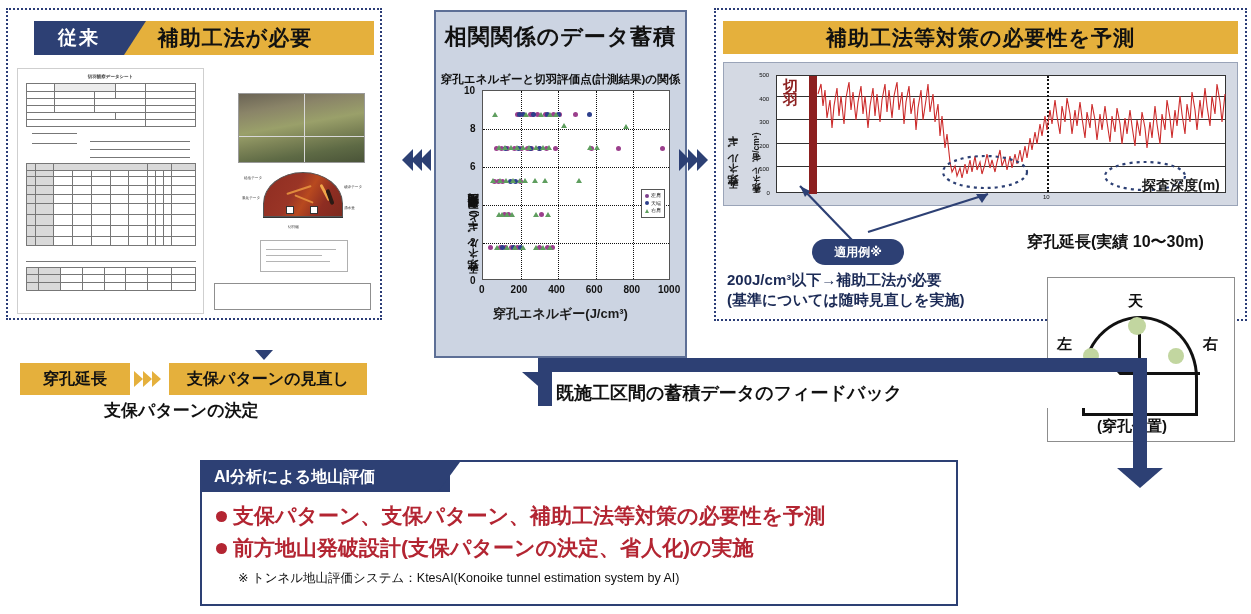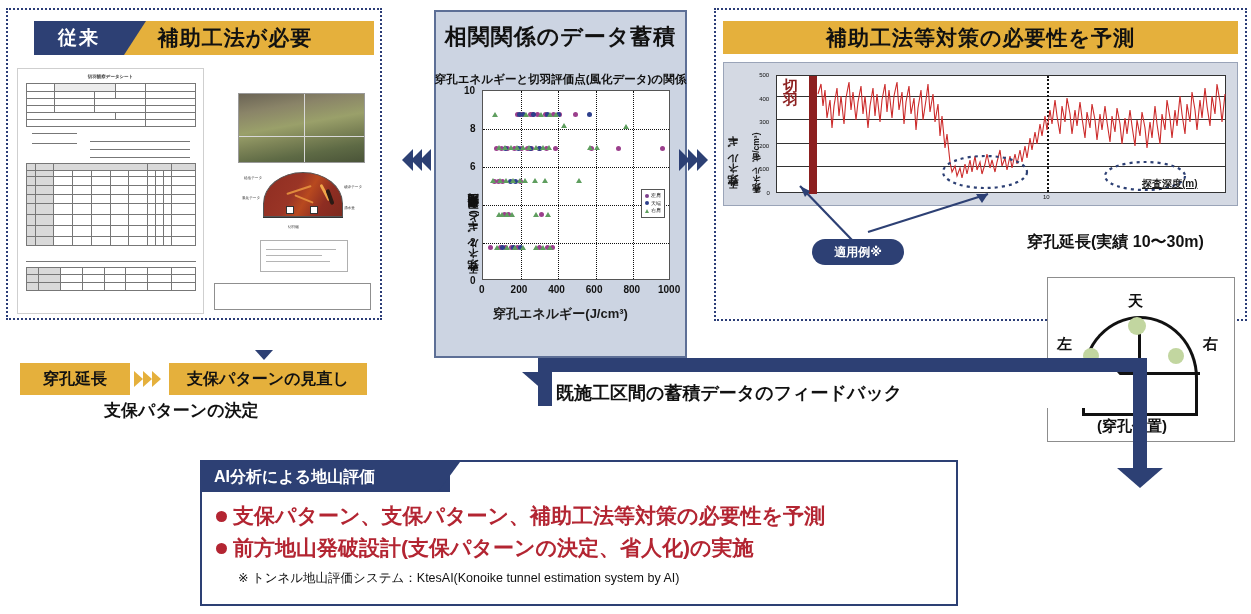--- a/index.html
+++ b/index.html
@@ -99,21 +99,21 @@
     line-height:0.95;letter-spacing:0;
   }
   .rytitle{
     position:absolute;writing-mode:vertical-rl;
     font-size:11px;font-weight:bold;
   }
   .rytitle2{
     position:absolute;writing-mode:vertical-rl;
     font-size:8.5px;font-weight:bold;
   }
-  .rxtitle{position:absolute;font-size:10px;font-weight:bold;text-decoration:underline;}
+  .rxtitle{position:absolute;font-size:14px;font-weight:bold;}
 
   
   .pill{
     position:absolute;background:#2d4074;color:#fff;
     border-radius:999px;display:flex;align-items:center;justify-content:center;
     font-size:12px;font-weight:bold;padding:2px 10px;
   }
   .bodytext{position:absolute;font-size:15px;font-weight:bold;color:#1b2a55;line-height:1.35;}
   .blacktext{position:absolute;font-size:15px;font-weight:bold;color:#111;}
 
@@ -452,21 +452,21 @@
 
 <div style="position:absolute;left:402px;top:148px;width:30px;height:26px;">
   <div class="tri-l" style="left:0px;top:1px;"></div>
   <div class="tri-l" style="left:9px;top:1px;"></div>
   <div class="tri-l" style="left:18px;top:1px;"></div>
 </div>
 
 <div class="midpanel" style="left:434px;top:10px;width:253px;height:348px;"></div>
 
 <div class="mid-title" style="left:434px;top:22px;width:253px;">相関関係のデータ蓄積</div>
-<div class="mid-sub" style="left:434px;top:72px;width:253px;">穿孔エネルギーと切羽評価点(風化データ)の関係</div>
+<div class="mid-sub" style="left:434px;top:72px;width:253px;">穿孔エネルギーと切羽評価点(計測結果)の関係</div>
 
 <div class="plotbox" style="left:482px;top:90px;width:188px;height:190px;">
 
   <div class="gl glh" style="top:38px;"></div>
   <div class="gl glh" style="top:76px;"></div>
   <div class="gl glh" style="top:114px;"></div>
   <div class="gl glh" style="top:152px;"></div>
 
   <div class="gl glv" style="left:37.6px;"></div>
   <div class="gl glv" style="left:75.2px;"></div>
@@ -660,20 +660,22 @@
   <polygon points="20,8 30,13 25,19" fill="#2d4074"></polygon>
   <line x1="88" y1="54" x2="208" y2="16" stroke="#2d4074" stroke-width="2.2"></line>
   <polygon points="208,16 196,16 202,25" fill="#2d4074"></polygon>
 </svg>
 
 <div class="pill" style="left:812px;top:239px;width:72px;height:22px;">
   <span>適用例※</span>
 </div>
 
 <div class="bodytext" style="left:727px;top:270px;width:290px;">
+  <div>200J/cm³以下→補助工法が必要</div>
+  <div>(基準については随時見直しを実施)</div>
 </div>
 
 <div class="blacktext" style="left:1027px;top:232px;font-size:16px;">穿孔延長(実績 10〜30m)</div>
 
 <div class="tunnelbox" style="left:1047px;top:277px;width:188px;height:165px;">
   <div class="tun-arch" style="left:34px;top:38px;width:116px;height:100px;"></div>
   <div class="tun-line" style="left:32px;top:94px;width:120px;height:3px;"></div>
   <div class="tun-line" style="left:90px;top:46px;width:3px;height:92px;"></div>
   <div class="tun-line" style="left:34px;top:135px;width:116px;height:3px;"></div>
   <div class="tun-dot" style="left:80px;top:39px;width:18px;height:18px;"></div>

